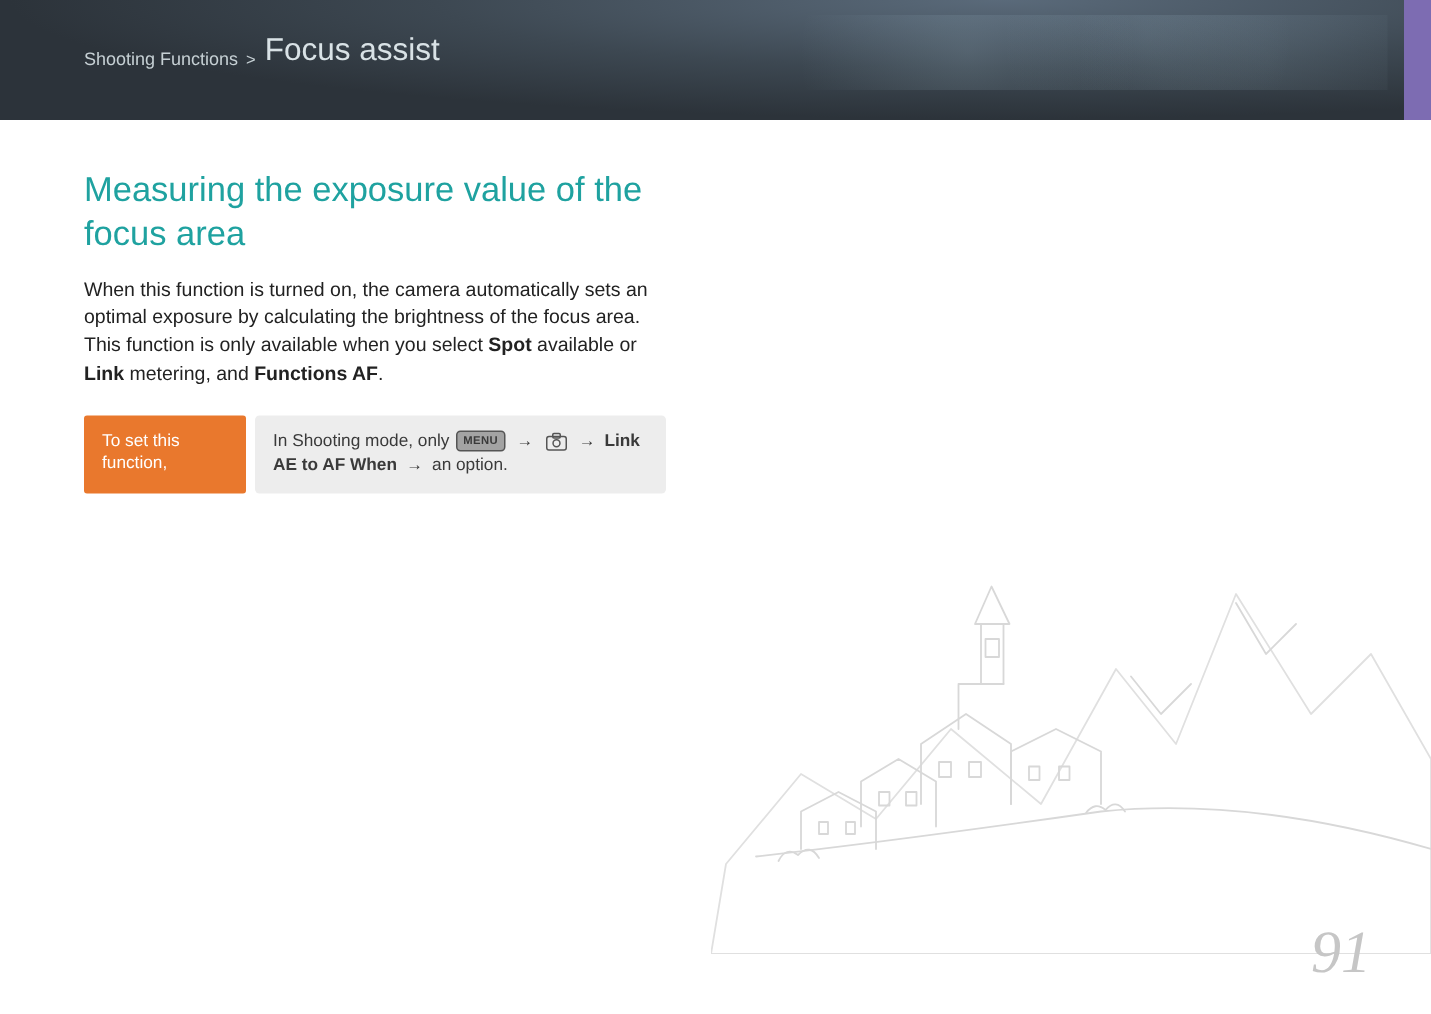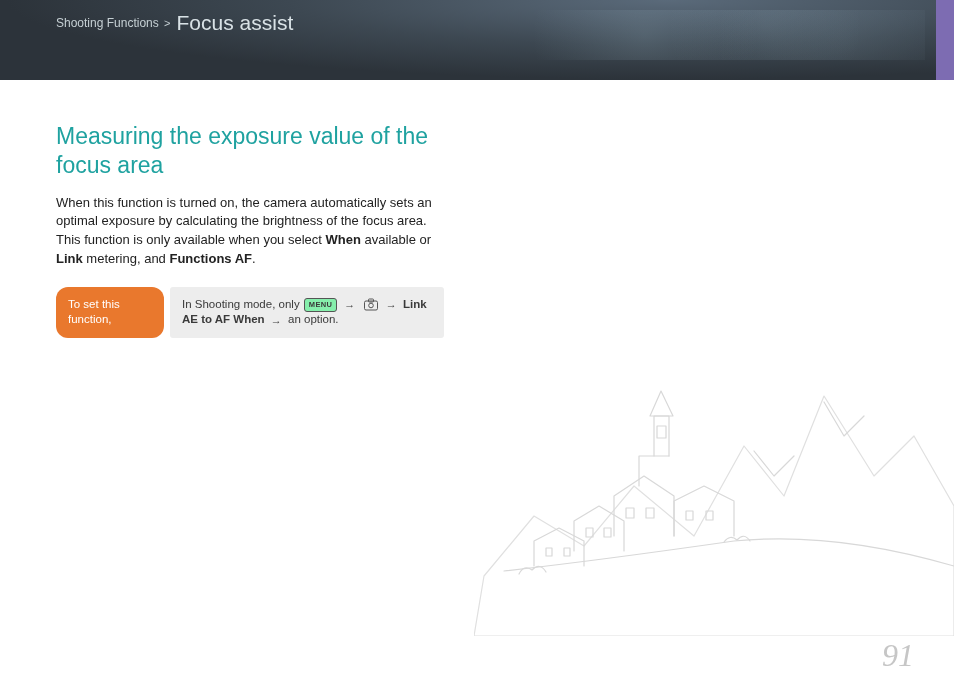--- a/index.html
+++ b/index.html
@@ -10,21 +10,21 @@
     background: #ffffff;
     position: relative;
     overflow: hidden;
   }
   .header {
     width: 100%;
     height: 80px;
     background: radial-gradient(ellipse at 70% 0%, #5a6a7a 0%, #3d4852 40%, #2c333a 70%);
     position: relative;
     display: flex;
-    align-items: center;
+    align-items: flex-end;
     padding: 0 0 34px 56px;
     color: #d9e2e6;
   }
   .header::after {
     content: "";
     position: absolute;
     top: 10px; left: 55%;
     width: 400px; height: 50px;
     background: radial-gradient(circle at 30% 50%, rgba(180,210,225,0.15) 0%, transparent 40%),
                 radial-gradient(circle at 60% 30%, rgba(180,210,225,0.1) 0%, transparent 40%),
@@ -42,21 +42,21 @@
     color: #c6d0d4;
   }
   .breadcrumb .gt { margin: 0 2px; font-size: 11px; }
   .section-title {
     font-size: 21px;
     font-weight: 400;
     color: #d9e2e6;
     margin-left: 4px;
   }
   .content {
-    padding: 42px 56px 0 56px;
+    padding: 32px 56px 0 56px;
     width: 500px;
   }
   .heading {
     color: #1fa2a0;
     font-size: 23px;
     font-weight: 400;
     line-height: 1.25;
     margin-bottom: 14px;
   }
   .body-text {
@@ -70,21 +70,21 @@
     display: flex;
     gap: 6px;
     align-items: stretch;
   }
   .orange-box {
     background: #e9782d;
     color: #ffffff;
     font-size: 11.5px;
     line-height: 1.3;
     padding: 10px 12px;
-    border-radius: 12px;
+    border-radius: 2px;
     width: 108px;
     flex-shrink: 0;
   }
   .grey-box {
     background: #ededed;
     color: #3a3a3a;
     font-size: 11.5px;
     line-height: 1.35;
     padding: 10px 12px;
     border-radius: 3px;
@@ -95,39 +95,39 @@
     display: inline-flex;
     align-items: center;
     justify-content: center;
     height: 14px;
     padding: 0 4px;
     border: 1px solid #555;
     border-radius: 3px;
     font-size: 7.5px;
     font-weight: 700;
     letter-spacing: 0.3px;
-    background: #86efac;
+    background: #a3a3a3;
     vertical-align: middle;
     margin: 0 1px;
   }
   .cam-icon {
     display: inline-flex;
     vertical-align: middle;
     margin: 0 1px;
   }
   .arrow {
     margin: 0 3px;
     font-size: 11px;
     vertical-align: middle;
   }
   .page-number {
     position: absolute;
-    bottom: 2px;
+    bottom: 18px;
     right: 40px;
-    font-size: 32px;
+    font-size: 40px;
     font-style: italic;
     color: #c6c6c6;
     font-family: "Georgia", "Times New Roman", serif;
     font-weight: 400;
   }
   .illustration {
     position: absolute;
     bottom: 40px;
     right: 0;
     width: 480px;
@@ -143,21 +143,21 @@
     <span>Shooting Functions</span>
     <span class="gt">&gt;</span>
   </span>
   <span class="section-title">Focus assist</span>
   <div class="side-tab"></div>
 </div>
 
 <div class="content">
   <h2 class="heading">Measuring the exposure value of the focus area</h2>
   <p class="body-text">
-    <span>When this function is turned on, the camera automatically sets an optimal exposure by calculating the brightness of the focus area. This function is only available when you select </span><b>When</b><span> available or </span><b>Link</b><span> metering, and </span><b>Functions AF</b><span>.</span>
+    <span>When this function is turned on, the camera automatically sets an optimal exposure by calculating the brightness of the focus area. This function is only available when you select </span><b>Spot</b><span> available or </span><b>Link</b><span> metering, and </span><b>Functions AF</b><span>.</span>
   </p>
 
   <div class="instruction-row">
     <div class="orange-box">
       <span>To set this function,</span>
     </div>
     <div class="grey-box">
       <span>In Shooting mode, only </span>
       <span class="menu-pill">MENU</span>
       <span class="arrow">→</span>

